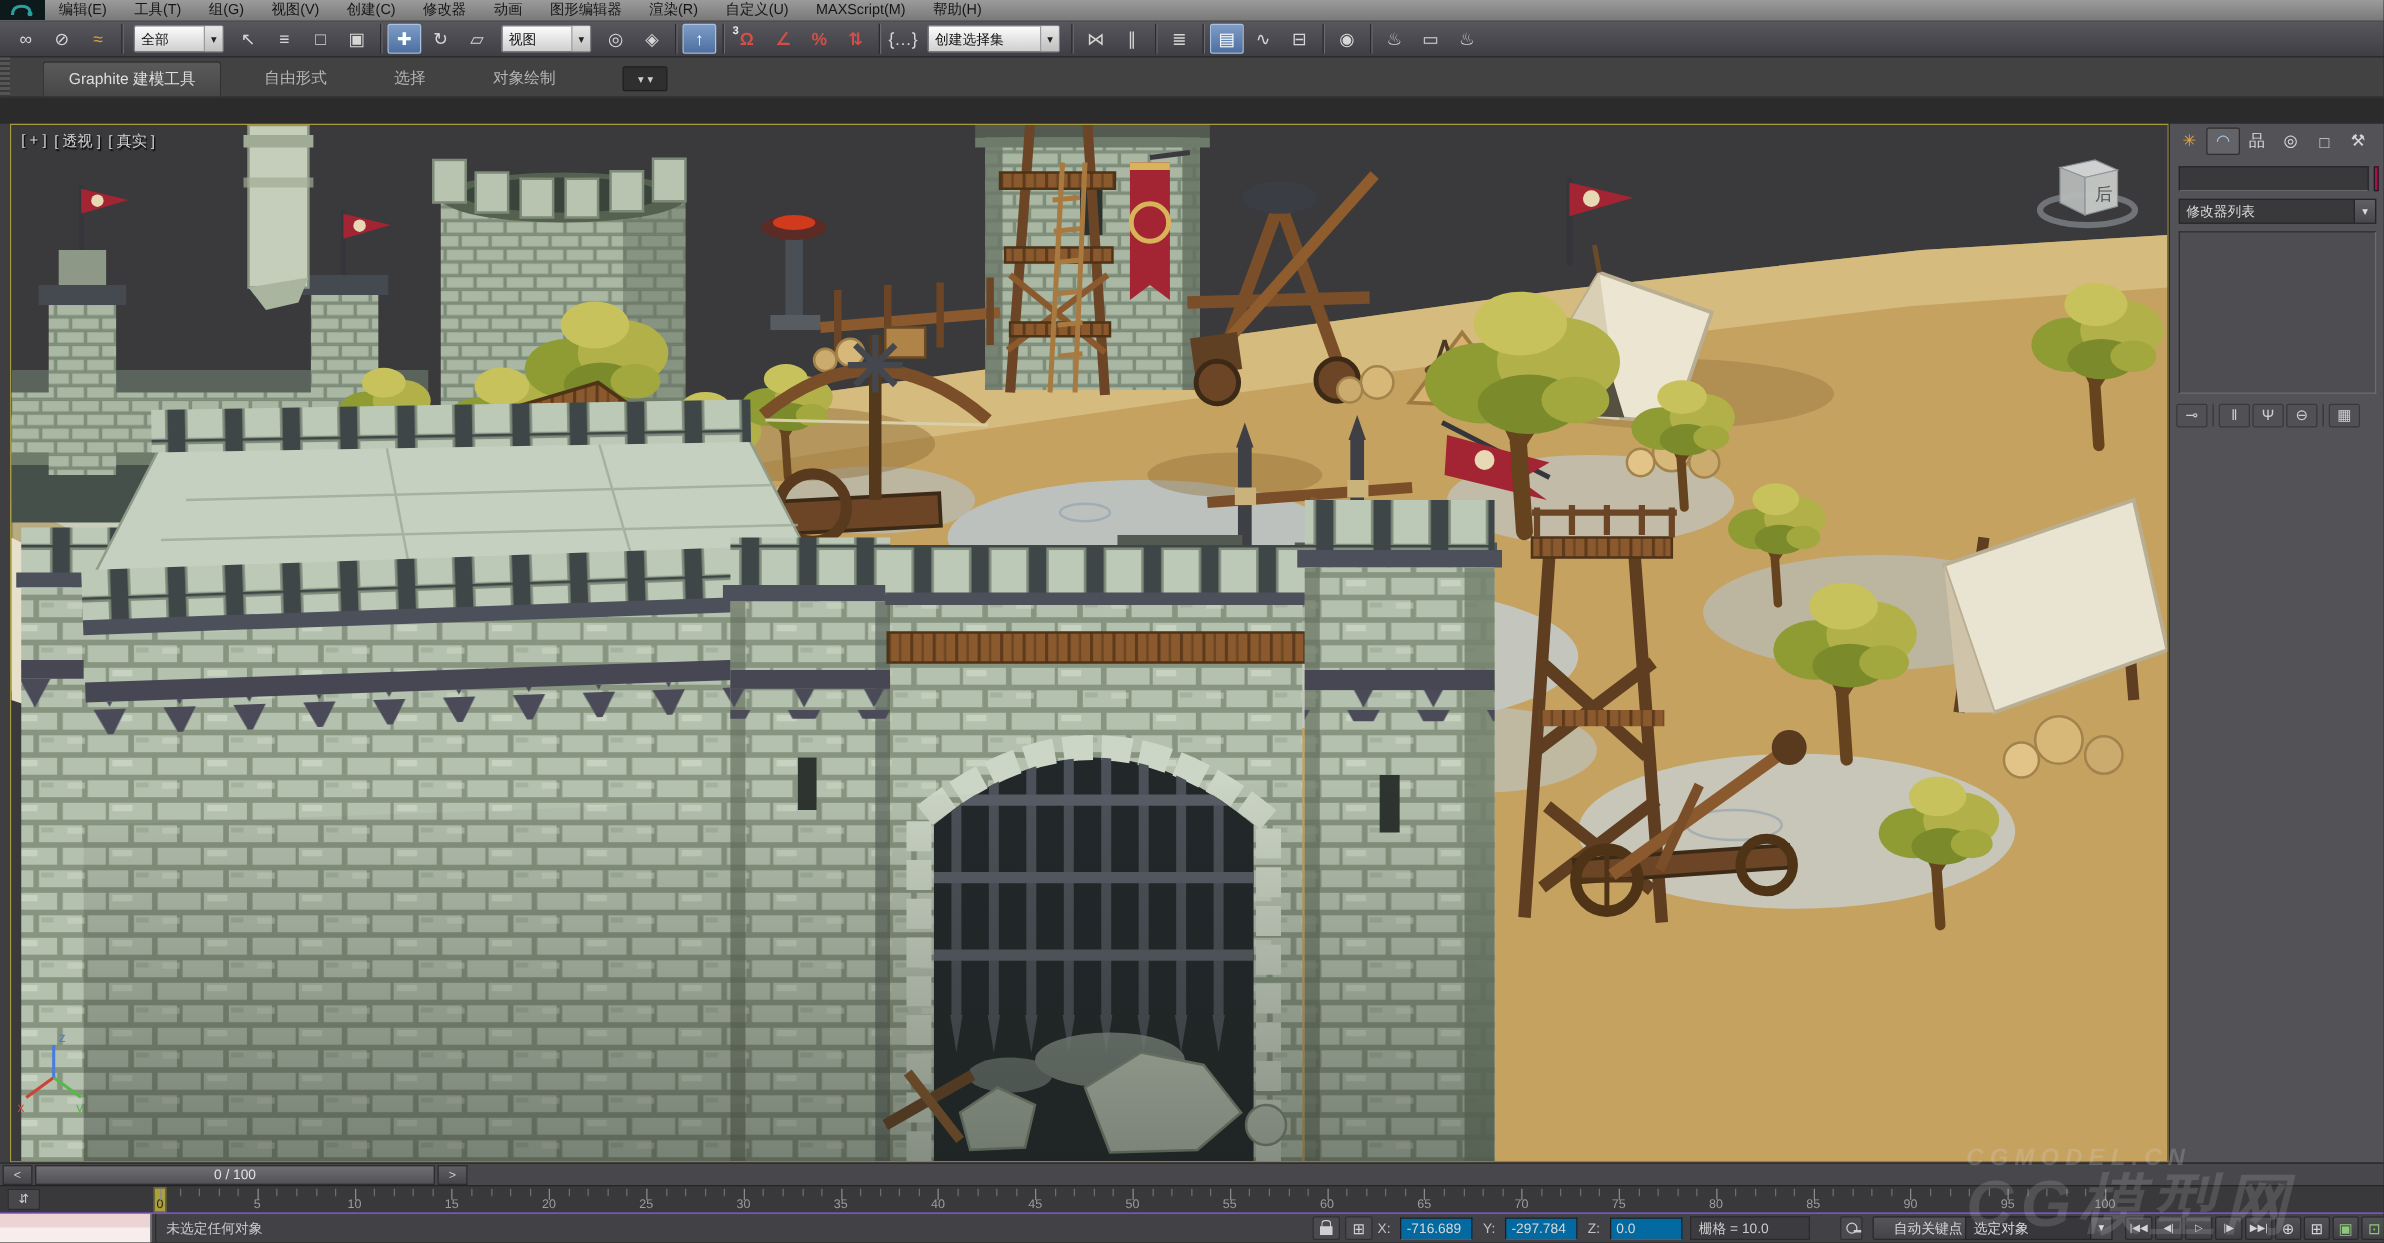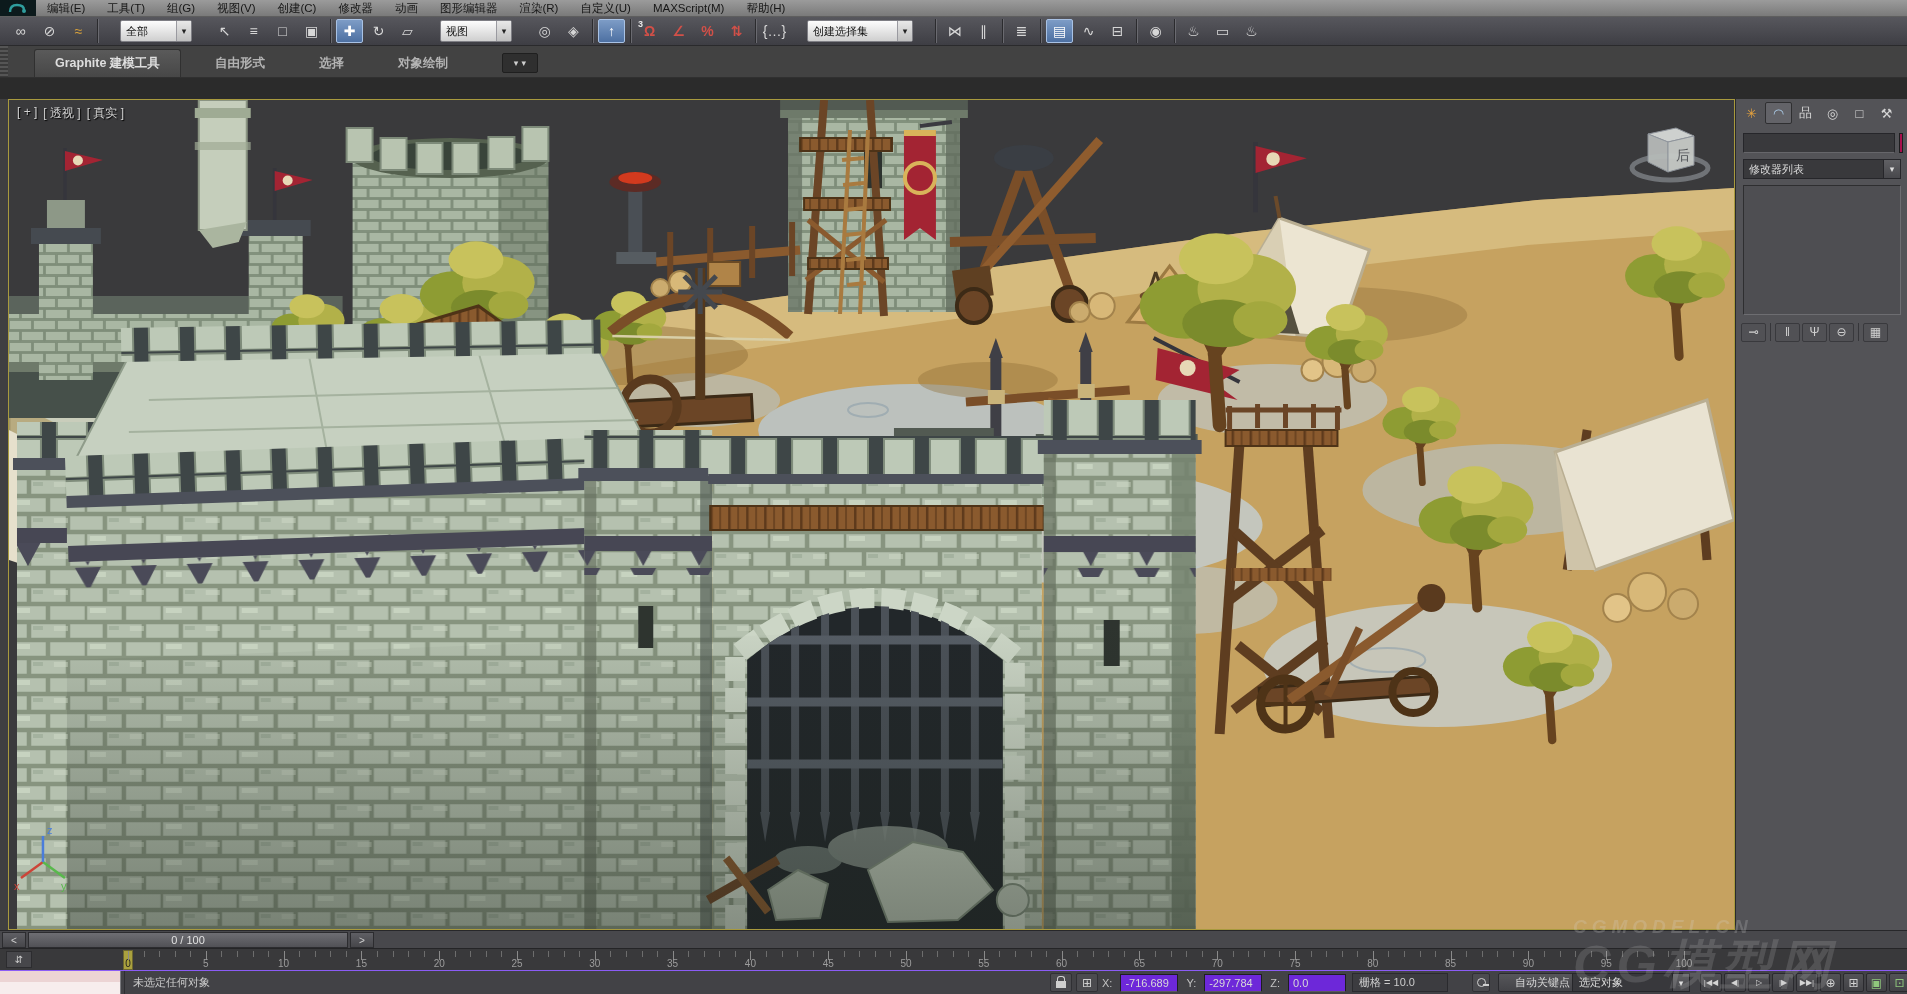--- a/index.html
+++ b/index.html
@@ -23,32 +23,32 @@
   .tbtn{width:27px;height:24px;display:flex;align-items:center;justify-content:center;
     color:#d6d6d6;font-size:14px;border-radius:2px;position:relative;margin:0 1px;}
   .tbtn .g{line-height:1;}
   .tbtn.red{color:#d25048;font-weight:bold;}
   .tbtn.gold{color:#d9a23b;}
   .tbtn.active{background:linear-gradient(#7d9cc6,#4d70a2);border:1px solid #a9c2e4;
     box-sizing:border-box;color:#fff;}
   .tbtn .badge{position:absolute;left:2px;top:0;font-size:9px;color:#e8e8e8;}
   .tsep{width:1px;height:24px;background:#2b2b2e;box-shadow:1px 0 0 #6a6a70;margin:0 4px;}
   .tdd{height:20px;background:linear-gradient(#fdfdfd,#cfcfcf);border:1px solid #7e7e84;
-    color:#111;font-size:11px;display:flex;align-items:center;margin:0 18px;border-radius:2px;}
+    color:#111;font-size:11px;display:flex;align-items:center;margin:0 5px;border-radius:2px;}
   .tdd .ddtext{flex:1;padding:0 5px;white-space:nowrap;overflow:hidden;}
   .tdd .ddarrow{width:14px;text-align:center;font-size:9px;color:#222;
     border-left:1px solid #9a9aa0;background:linear-gradient(#e8e8e8,#bfbfbf);height:100%;
     display:flex;align-items:center;justify-content:center;}
 
   
   .ribbon1{position:absolute;left:0;top:46px;width:1907px;height:32px;background:#424242;
     display:flex;align-items:flex-end;border-bottom:1px solid #303030;box-sizing:border-box;}
   .grip{width:8px;height:100%;background:repeating-linear-gradient(#555 0 2px,#3a3a3a 2px 4px);
     margin-right:26px;}
-  .rtabs{display:flex;align-items:flex-end;gap:14px;font-weight:bold;}
+  .rtabs{display:flex;align-items:flex-start;gap:14px;}
   .rtab{padding:5px 20px;font-size:12.5px;color:#b4b4b4;}
   .rtab.active{background:linear-gradient(#5a5a5a,#474747);color:#dedede;
     border:1px solid #303030;border-bottom:none;border-radius:3px 3px 0 0;}
   .ribmin{margin-left:34px;width:34px;height:18px;background:#2f2f2f;border:1px solid #1f1f1f;
     border-radius:2px;color:#cfcfcf;font-size:9px;display:flex;align-items:center;
     justify-content:center;gap:3px;margin-bottom:4px;}
   .ribbon2{position:absolute;left:0;top:78px;width:1907px;height:21px;background:#393939;
     display:flex;align-items:center;border-bottom:1px solid #2c2c2c;box-sizing:border-box;}
   .ribbon2 .grip{margin-right:22px;height:100%;}
   .panelchip{padding:2px 14px;font-size:11.5px;color:#cccccc;background:#4a4a4a;
@@ -132,21 +132,21 @@
   .sbtnbar{position:absolute;top:2px;height:19px;display:flex;align-items:center;}
   .lockbtn{left:1050px;width:22px;justify-content:center;}
   .lockbtn,.modebtn,.keybtn{background:#4b4b4f;border:1px solid #303034;border-radius:2px;
     box-sizing:border-box;display:flex;align-items:center;justify-content:center;}
   .modebtn{left:1076px;width:22px;color:#d0d0d0;font-size:12px;}
   .lock{position:relative;width:10px;height:7px;background:#cfcfcf;display:inline-block;margin-top:4px;}
   .lock::before{content:"";position:absolute;left:1px;top:-5px;width:6px;height:5px;
     border:1.5px solid #cfcfcf;border-bottom:none;border-radius:3px 3px 0 0;}
   .coords{position:absolute;left:1102px;top:2px;height:19px;display:flex;align-items:center;gap:8px;}
   .clabel{color:#c2c2c2;}
-  .cfield{width:58px;height:18px;background:#6d28d9;border:1px solid #1e1e21;
+  .cfield{width:58px;height:18px;background:#0369a1;border:1px solid #1e1e21;
     border-bottom-color:#5a5a5e;color:#d8d8d8;font-size:11px;display:flex;align-items:center;
     padding-left:4px;box-sizing:border-box;}
   .gridfield{position:absolute;left:1352px;top:2px;width:96px;height:19px;background:#3c3c40;
     border:1px solid #2a2a2e;display:flex;align-items:center;padding-left:6px;
     box-sizing:border-box;color:#cccccc;}
   .keybtn{left:1472px;width:18px;height:19px;}
   .keydot{width:7px;height:7px;border:1.5px solid #cfcfcf;border-radius:50%;position:relative;}
   .keydot::after{content:"";position:absolute;left:5px;top:5px;width:6px;height:1.5px;background:#cfcfcf;}
   .autokey{position:absolute;left:1498px;top:2px;width:89px;height:19px;
     background:linear-gradient(#56565a,#444448);border:1px solid #2a2a2e;border-radius:2px;

